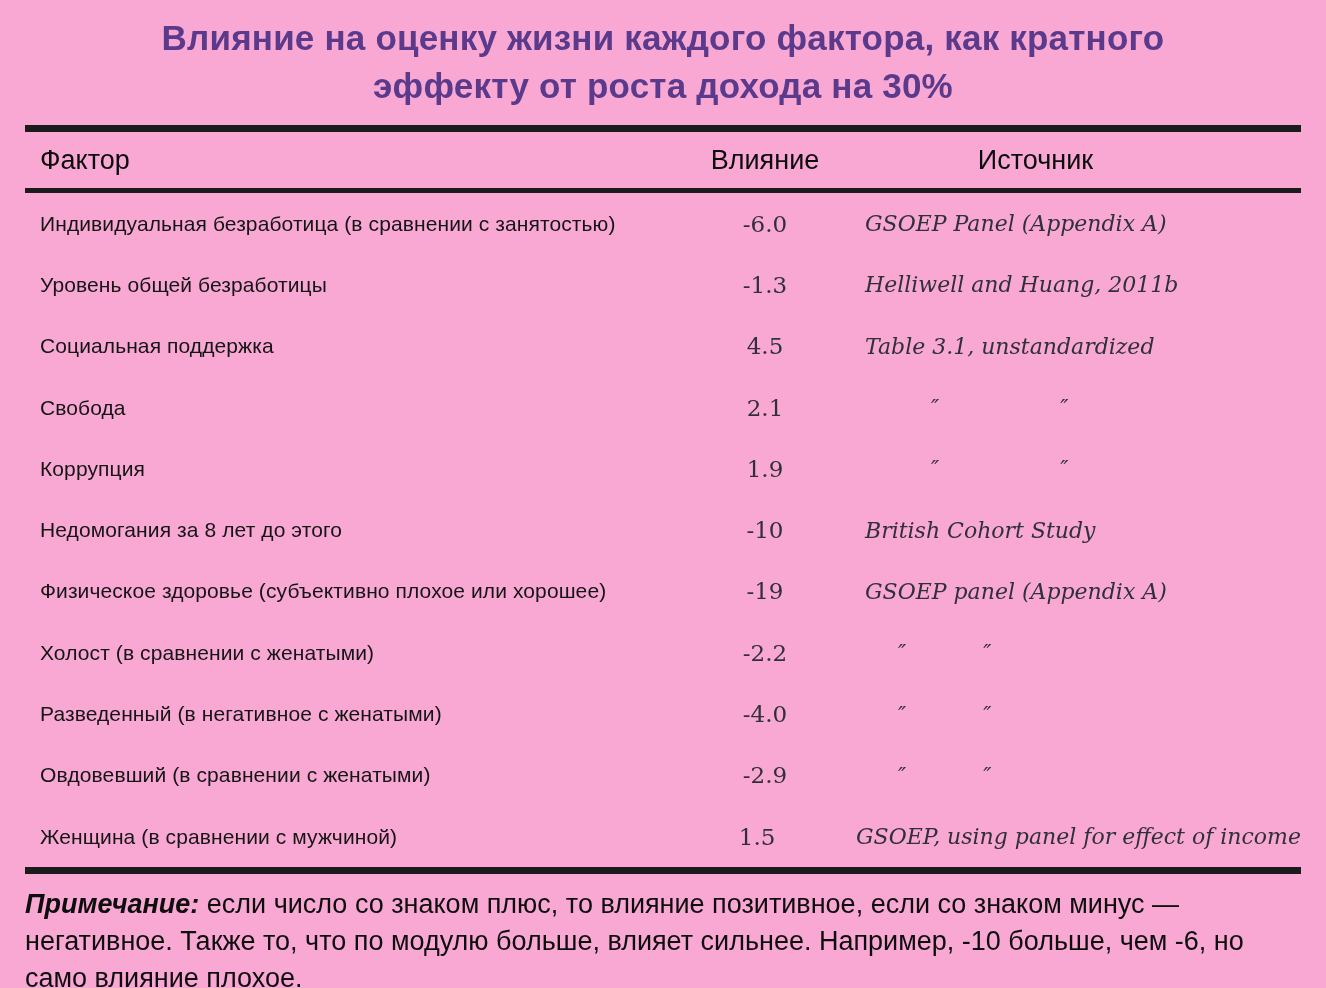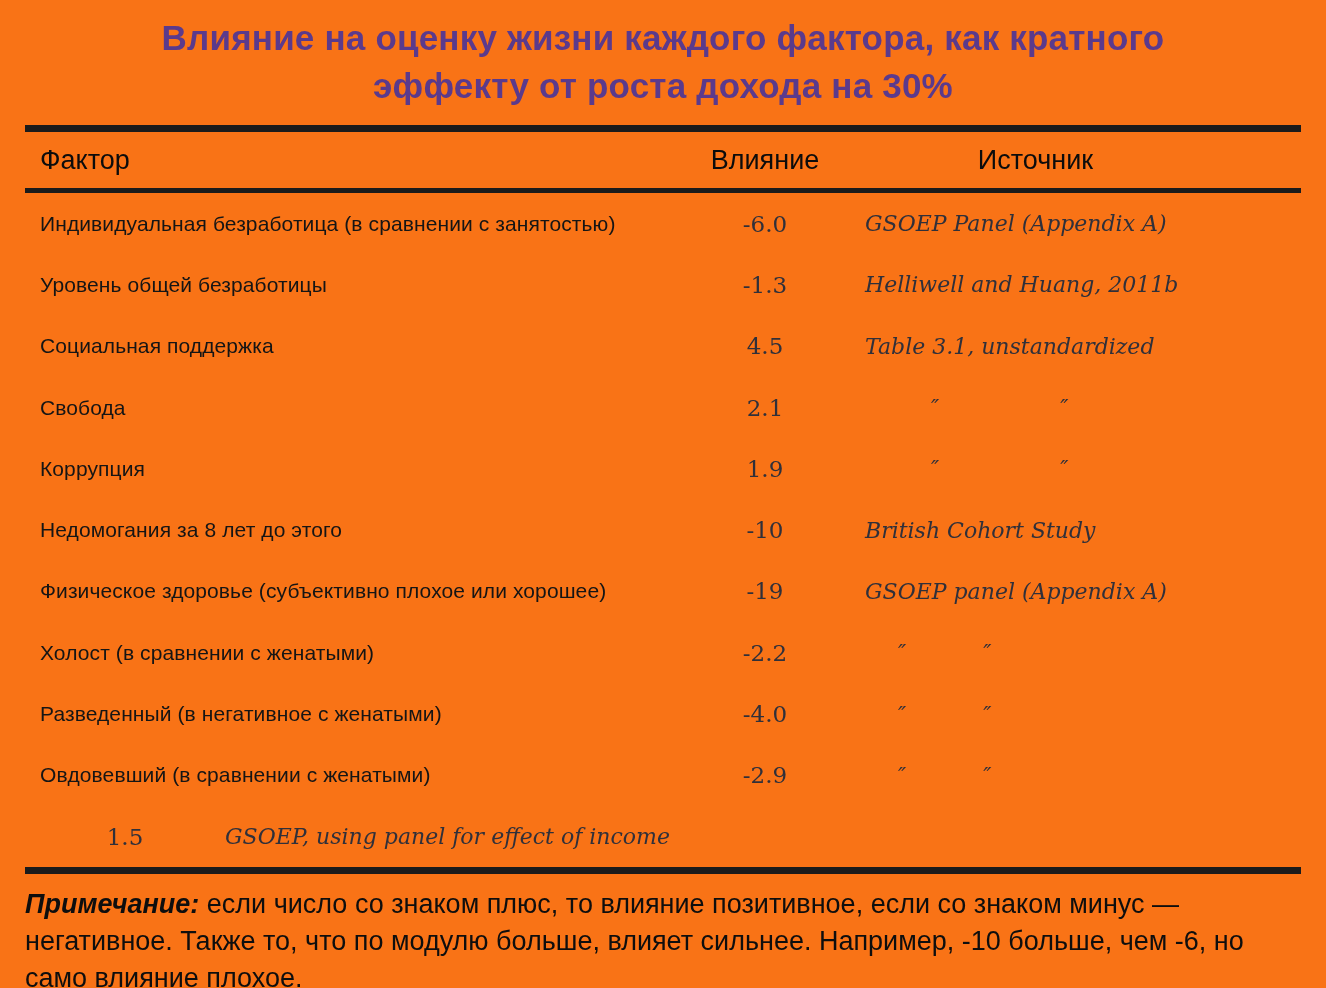--- a/index.html
+++ b/index.html
@@ -7,21 +7,21 @@
     padding: 0;
     background: #ffffff;
     width: 1326px;
     height: 988px;
     overflow: hidden;
     font-family: "Liberation Sans", sans-serif;
   }
   .page {
     width: 1326px;
     height: 988px;
-    background: #f97316;
+    background: #f9a8d4;
     box-sizing: border-box;
   }
   .title {
     padding-top: 14px;
     text-align: center;
     color: #5b3a8c;
     font-size: 35px;
     font-weight: 800;
     line-height: 48px;
     letter-spacing: 0.2px;
@@ -167,20 +167,21 @@
         <div class="col-source cell-source">  ″    ″</div>
       </div>
 
       <div class="trow">
         <div class="col-factor cell-factor">Овдовевший (в сравнении с женатыми)</div>
         <div class="col-influence cell-influence">-2.9</div>
         <div class="col-source cell-source">  ″    ″</div>
       </div>
 
       <div class="trow">
+        <div class="col-factor cell-factor">Женщина (в сравнении с мужчиной)</div>
         <div class="col-influence cell-influence">1.5</div>
         <div class="col-source cell-source">GSOEP, using panel for effect of income</div>
       </div>
 
     </div>
   </div>
 
   <div class="note">
     <span class="note-label">Примечание:</span><span> если число со знаком плюс, то влияние позитивное, если со знаком минус — негативное. Также то, что по модулю больше, влияет сильнее. Например, -10 больше, чем -6, но само влияние плохое.</span>
   </div>

